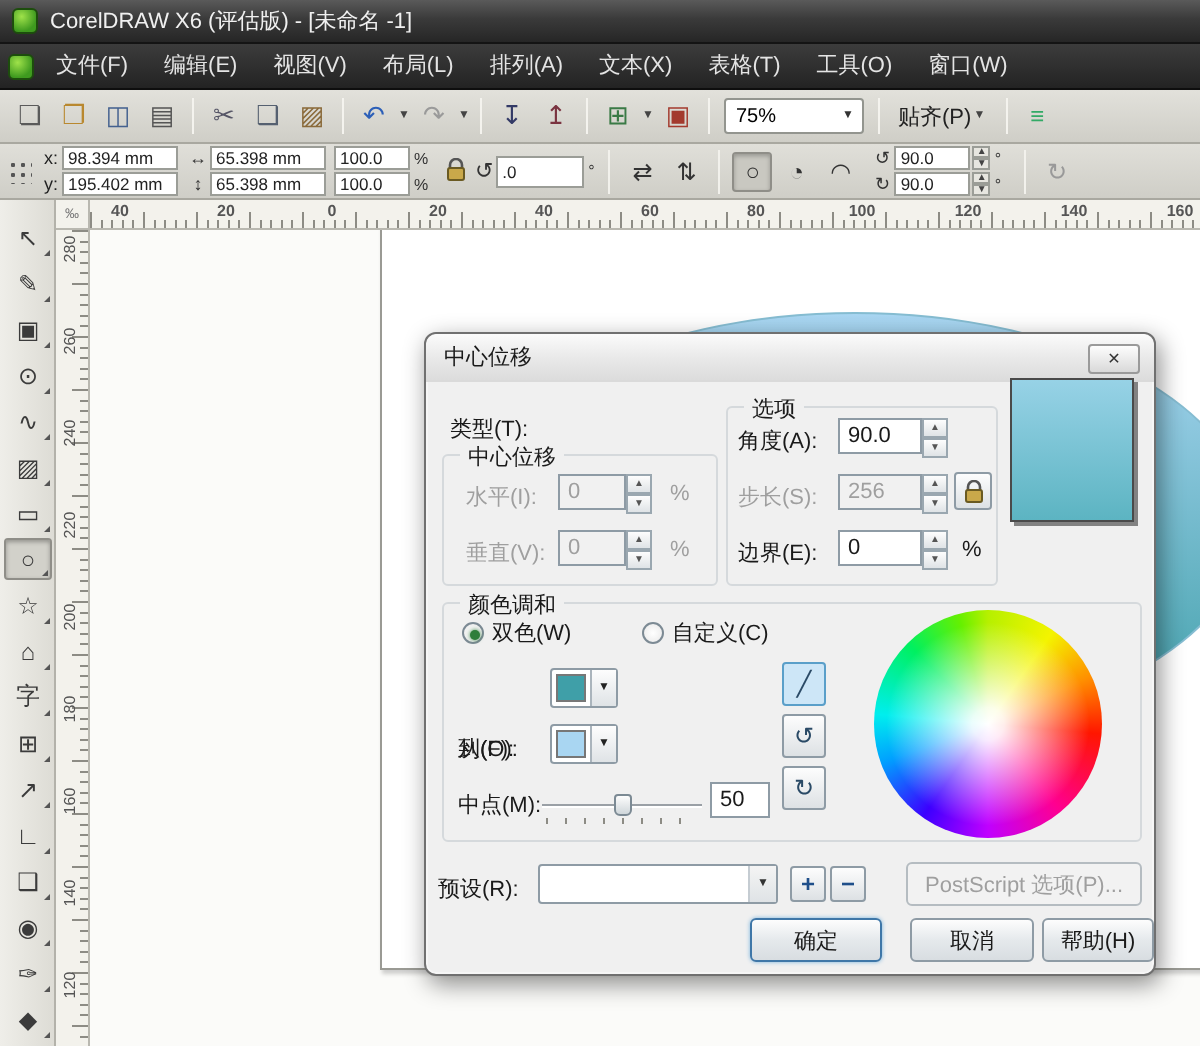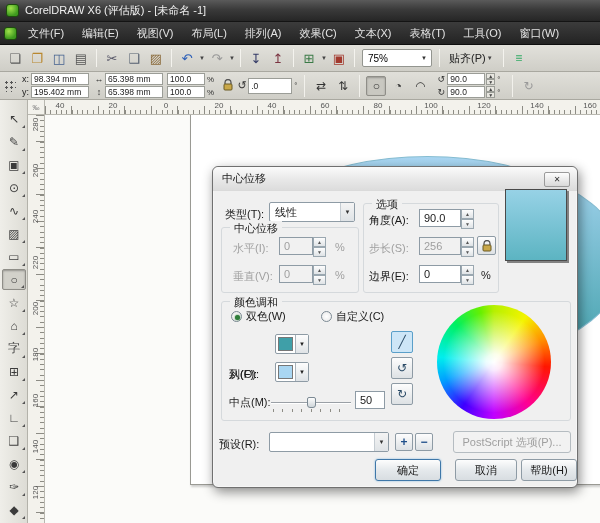--- a/index.html
+++ b/index.html
@@ -64,21 +64,21 @@
   .tool { position:absolute; left:2px; width:24px; height:21px; display:flex; align-items:center;
     justify-content:center; font-size:12px; color:#3b3b3b; border-radius:2px; }
   .tool.selected { background:#d2d1ca; border:1px solid #8f8e88; box-shadow:inset 0 1px 2px rgba(0,0,0,.3); }
   .tool::after { content:""; position:absolute; right:1px; bottom:1px; border-left:3px solid transparent;
     border-bottom:3px solid #555; }
 
   .corner { position:absolute; left:28px; top:0; width:17px; height:15px; background:#f3f2ec;
     border-right:1px solid #b9b8b0; border-bottom:1px solid #b9b8b0; font-size:7px; color:#777;
     display:flex; align-items:center; justify-content:center; }
   .hruler { position:absolute; left:45px; top:0; width:555px; height:15px; background:#f3f2ec;
-    border-bottom:1px solid #b9b8b0; overflow:hidden; }
+    border-bottom:1px solid #b9b8b0; overflow:hidden;font-weight:bold; }
   .hruler::after { content:""; position:absolute; left:0; right:0; bottom:0; height:4px;
     background:repeating-linear-gradient(to right,#8d8c85 0 1px,transparent 1px 5.3px); }
   .hruler::before { content:""; position:absolute; left:0; right:0; bottom:0; height:8px;
     background:repeating-linear-gradient(to right,#8d8c85 0 1px,transparent 1px 26.5px); }
   .hr-lab { position:absolute; top:1px; font-size:8px; color:#555; transform:translateX(-50%); }
   .vruler { position:absolute; left:28px; top:15px; width:17px; height:408px; background:#f3f2ec;
     border-right:1px solid #b9b8b0; overflow:hidden; }
   .vruler::after { content:""; position:absolute; top:0; bottom:0; right:0; width:4px;
     background:repeating-linear-gradient(to bottom,#8d8c85 0 1px,transparent 1px 5.3px); }
   .vruler::before { content:""; position:absolute; top:0; bottom:0; right:0; width:8px;
@@ -167,21 +167,20 @@
     <span>CorelDRAW X6 (评估版) - [未命名 -1]</span>
   </div>
 
   <div class="menubar">
     <span class="applogo" style="margin-right:2px;"></span>
   <span class="menu-item">文件(F)</span>
       <span class="menu-item">编辑(E)</span>
       <span class="menu-item">视图(V)</span>
       <span class="menu-item">布局(L)</span>
       <span class="menu-item">排列(A)</span>
-      <span class="menu-item">效果(C)</span>
       <span class="menu-item">文本(X)</span>
       <span class="menu-item">表格(T)</span>
       <span class="menu-item">工具(O)</span>
       <span class="menu-item">窗口(W)</span>
     </div>
 
   <div class="toolbar">
     <span id="tb-icons" style="display:flex;align-items:center;">
         <span class="tb-btn" style="color: rgb(90, 90, 90);">❏</span>
         <span class="tb-btn" style="color: rgb(185, 136, 47);">❐</span>
@@ -344,24 +343,20 @@
 
       <div class="dialog">
         <div class="dlg-title">
           <span>中心位移</span>
         </div>
         <div class="dlg-close">
           <span>✕</span>
         </div>
 
         <span class="lab" style="left:12px;top:40px;">类型(T):</span>
-        <span class="combo" style="left:56px;top:35px;width:86px;">
-          <span>线性</span>
-          <span class="combo-arrow">▼</span>
-        </span>
 
         <div class="grp" style="left:8px;top:60px;width:138px;height:66px;">
           <span class="grp-lab">中心位移</span>
         </div>
         <span class="lab dis" style="left:20px;top:74px;">水平(I):</span>
         <span class="spinbox dis" style="left:66px;top:70px;">
           <span class="spinval" style="width:34px;">0</span>
           <span class="spinbtns">
               <span>▲</span>
               <span>▼</span>

